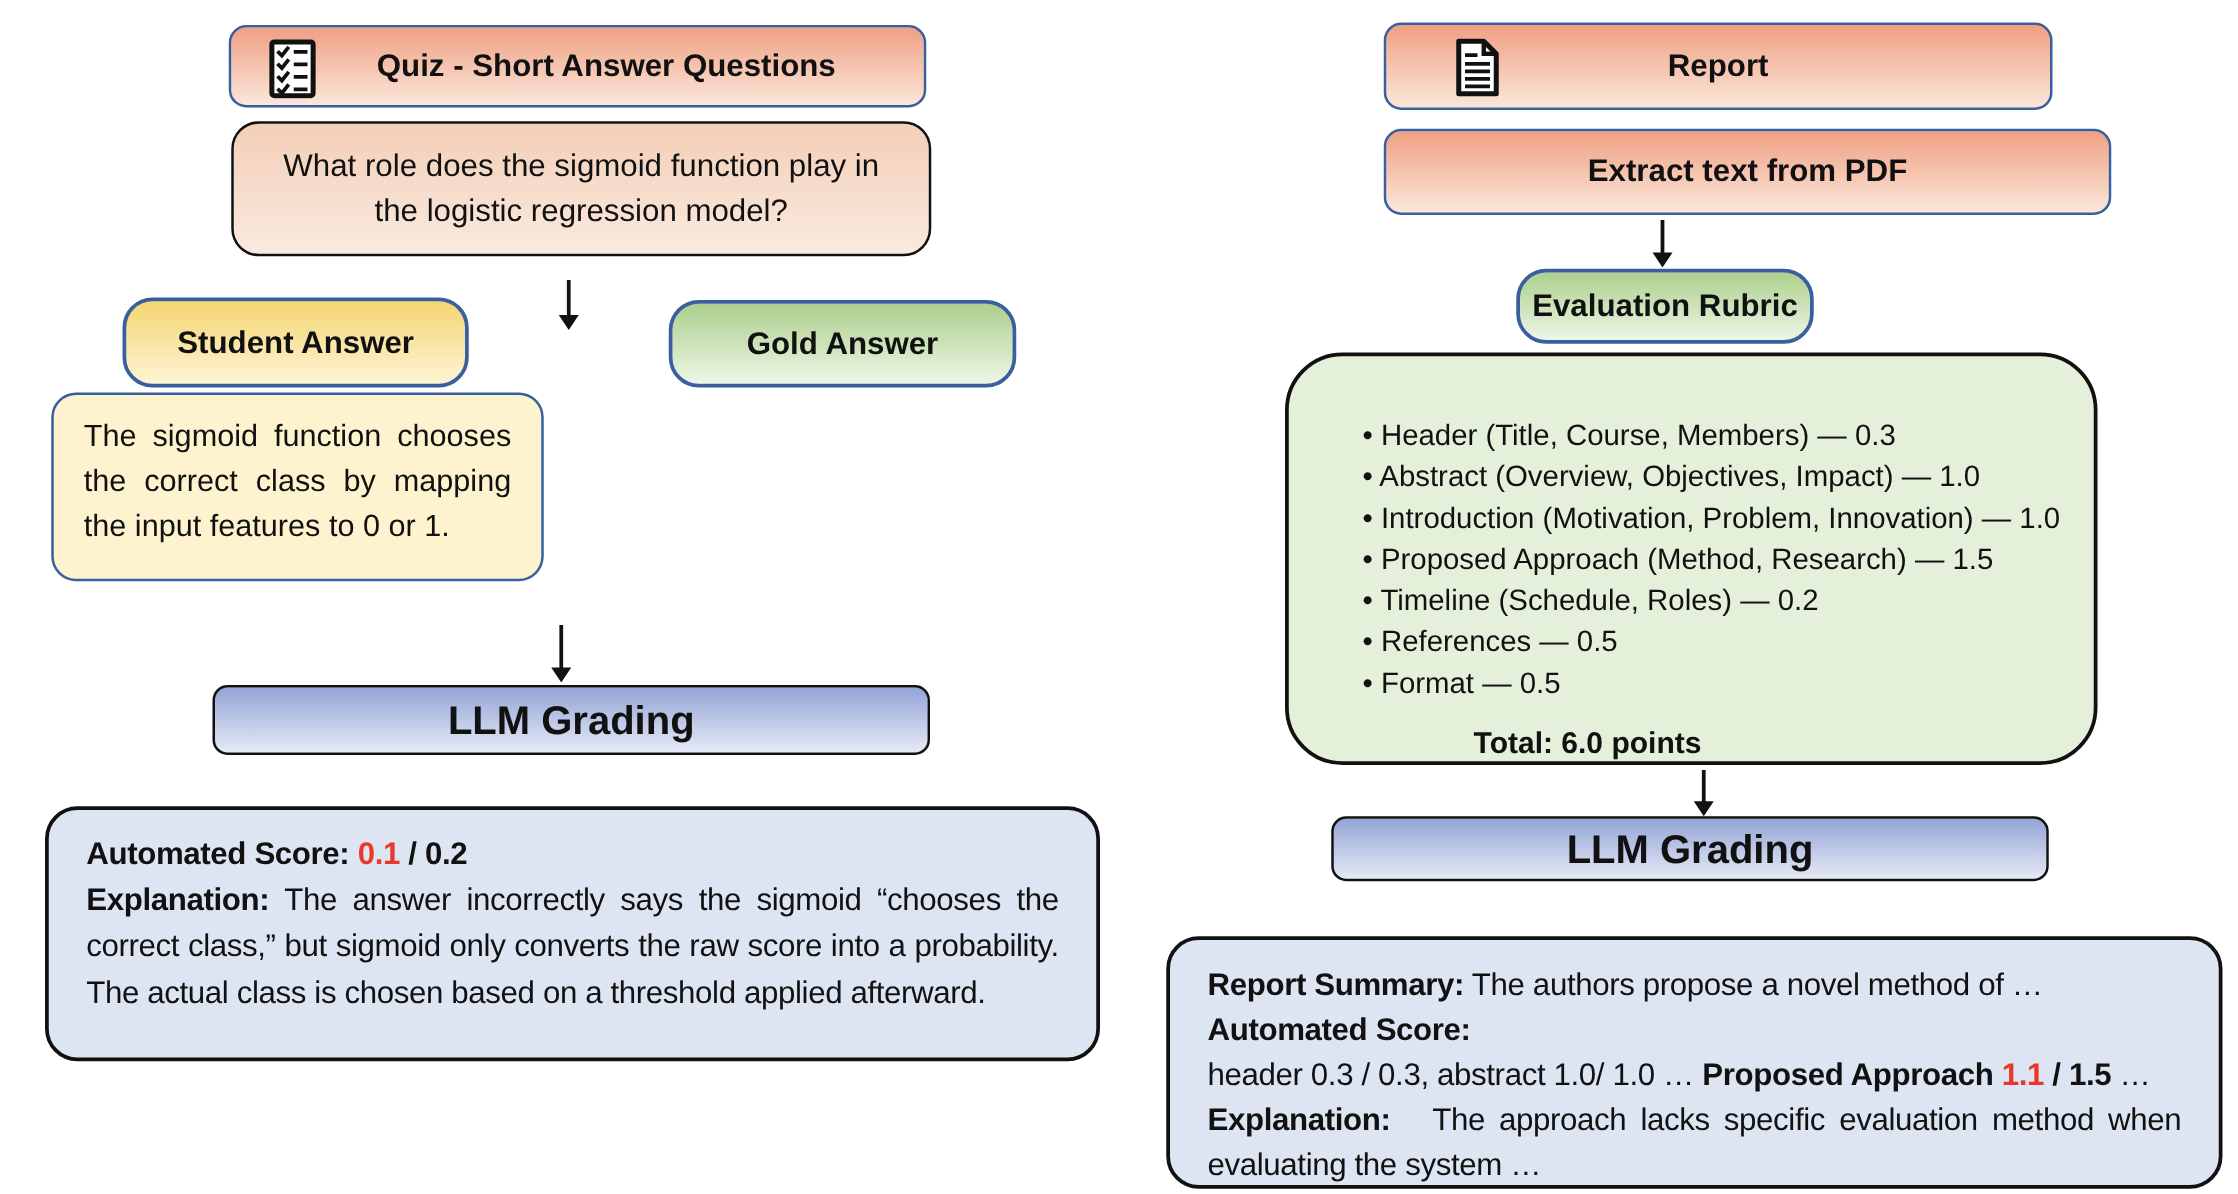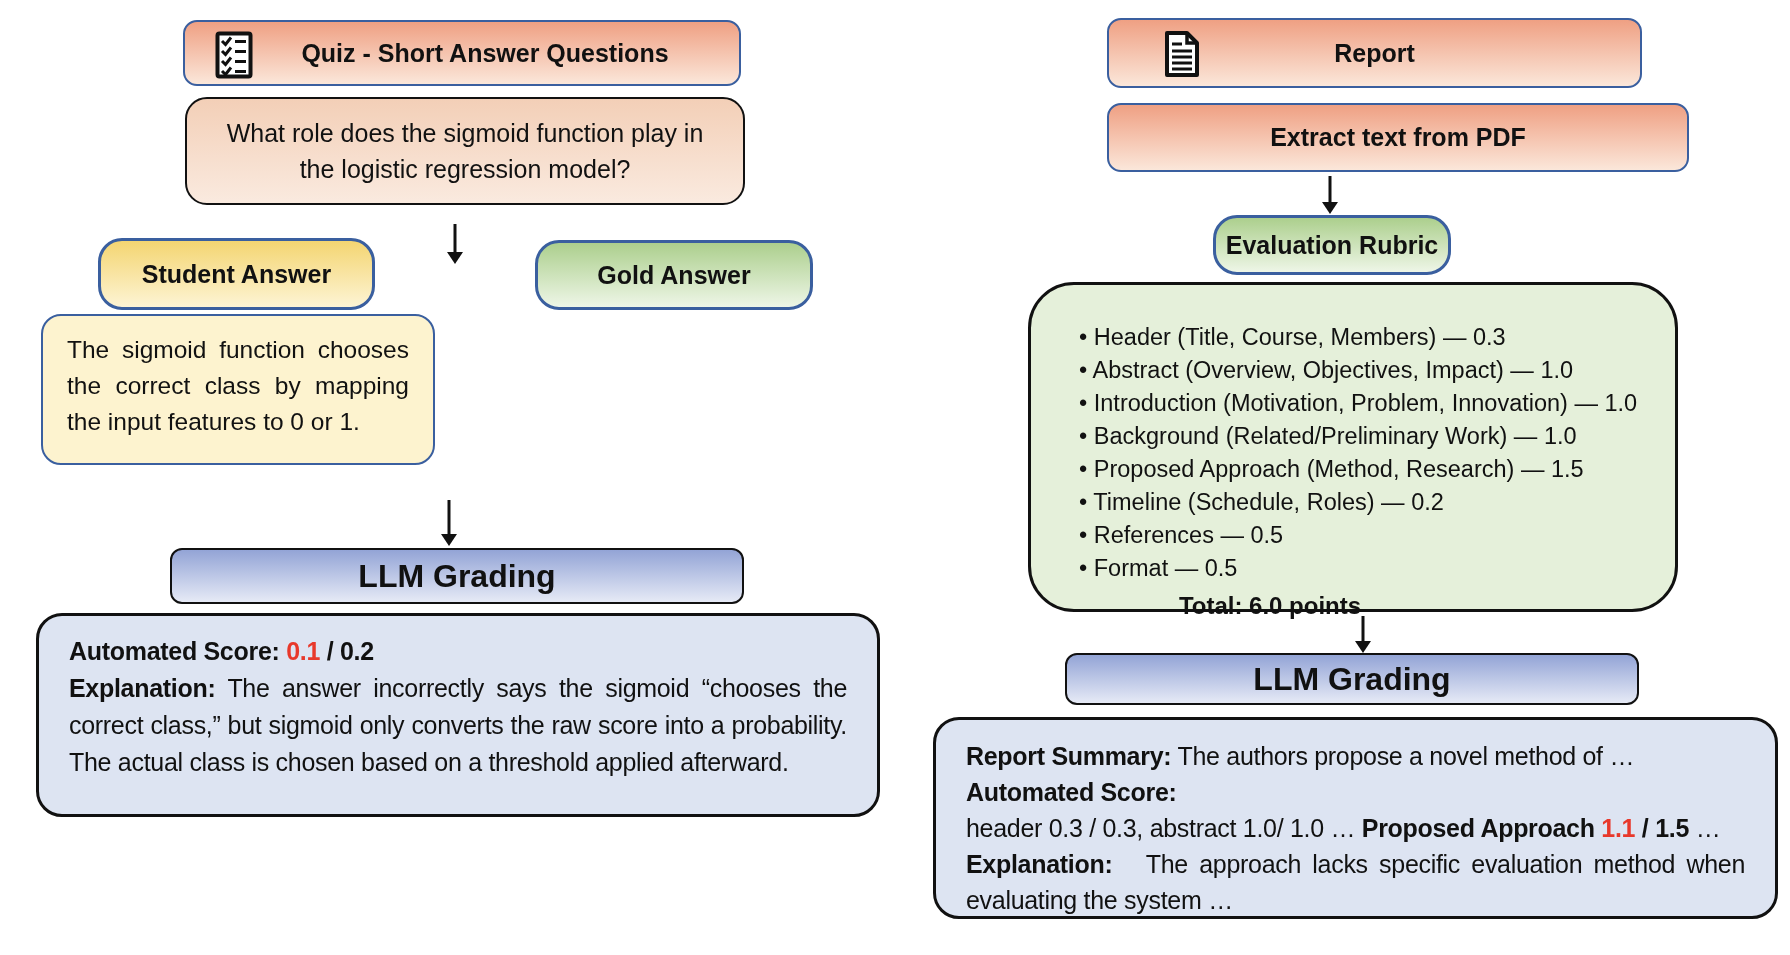--- a/index.html
+++ b/index.html
@@ -27,20 +27,21 @@
     display:flex; align-items:center; justify-content:center;
     border:2.5px solid #111; border-radius:12px;
     background:linear-gradient(180deg,var(--blue-top,#93a4d6) 0%,var(--blue-bottom,#e6eaf6) 100%);
     font-weight:bold; font-size:32px;
   }
   .result-box {
     border:3px solid #111; border-radius:26px;
     background:var(--blue-fill,#dde4f2);
     font-size:25px; line-height:37px; letter-spacing:-0.3px;
     padding:17px 30px;
+    margin-top:32px;
   }
   .result-box p { margin:0; }
   .jst { text-align:justify; }
   b.lbl { font-weight:bold; }
   .red { color:var(--accent-red,#e8382b); font-weight:bold; }
 
   
   #quiz-header   { left:183px; top:20px;  width:558px; height:66px;padding-left:46px; }
   #quiz-icon     { position:absolute; left:30px; top:9px; }
   #question-box  {
@@ -74,21 +75,21 @@
   #report-icon   { position:absolute; left:55px; top:10px; }
   #extract-box   { left:1107px; top:103px; width:582px; height:69px;align-items:center; }
   #rubric-label  { left:1213px; top:215px; width:238px; height:60px;
     background:linear-gradient(180deg,var(--green-top,#accf8d) 0%,var(--green-bottom,#eef6e7) 100%); }
   #rubric-box    {
     left:1028px; top:282px; width:650px; height:330px;
     border:3px solid #111; border-radius:46px;
     background:var(--green-fill,#e5f0da);
     padding:32px 40px 0 44px;
   }
-  #rubric-box ul { list-style:none; margin:4px; padding:0; }
+  #rubric-box ul { list-style:none; margin:15px; padding:0; }
   #rubric-box li {
     font-size:23.5px; line-height:33px; white-space:nowrap;
   }
   #rubric-box li::before { content:"• "; }
   #rubric-total {
     font-weight:bold; font-size:24px; line-height:34px;
     text-align:center; padding-right:170px; margin:0;
   }
   #llm-right     { left:1065px; top:653px; width:574px; height:52px; }
   #result-right  { left:933px;  top:717px; width:845px; height:202px; line-height:36px; padding-top:18px; }
@@ -195,21 +196,20 @@
 
   <div class="abs label-box" id="rubric-label">
     <span>Evaluation Rubric</span>
   </div>
 
   <div class="abs" id="rubric-box">
     <ul>
       <li>Header (Title, Course, Members) — 0.3</li>
       <li>Abstract (Overview, Objectives, Impact) — 1.0</li>
       <li>Introduction (Motivation, Problem, Innovation) — 1.0</li>
-      <li>Background (Related/Preliminary Work) — 1.0</li>
       <li>Proposed Approach (Method, Research) — 1.5</li>
       <li>Timeline (Schedule, Roles) — 0.2</li>
       <li>References — 0.5</li>
       <li>Format — 0.5</li>
     </ul>
     <p id="rubric-total">Total: 6.0 points</p>
   </div>
 
   <div class="arrow" id="arrow-4">
     <svg width="18" height="37">

